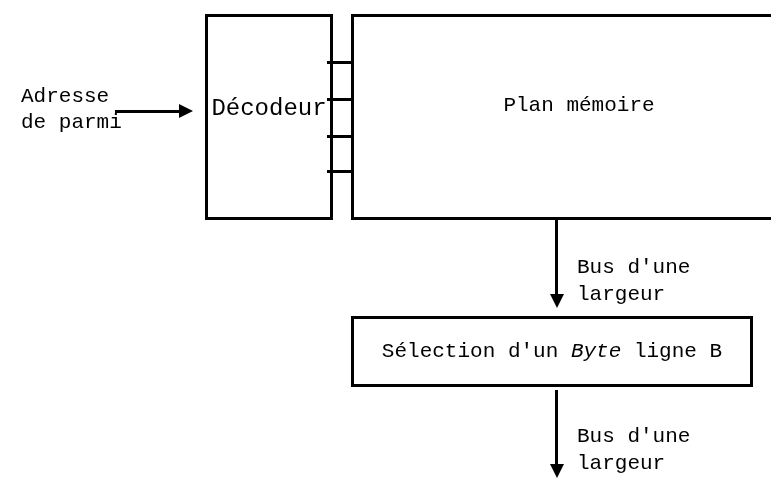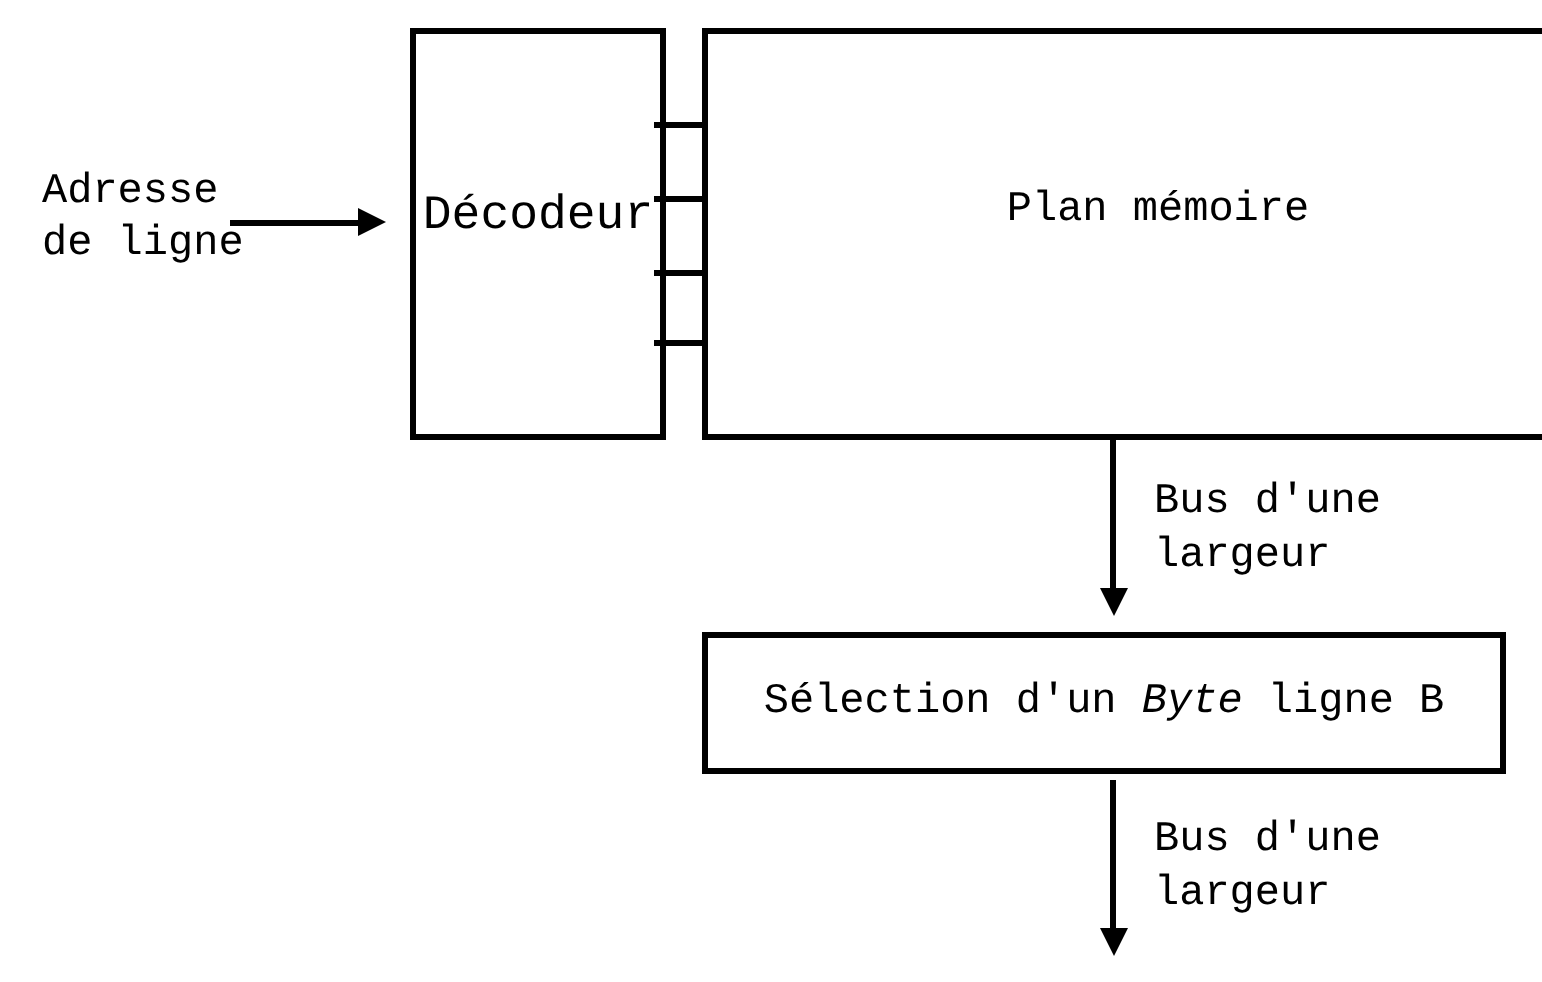--- a/index.html
+++ b/index.html
@@ -12,21 +12,21 @@
     position:absolute; border:3px solid #000000; background:#ffffff;
     display:flex; align-items:center; justify-content:center; text-align:center;
   }
   .decoder   { left:205px; top:14px;  width:128px; height:206px; font-size:24px; padding-bottom:18px; }
   .memory    { left:351px; top:14px;  width:456px; height:206px; font-size:21px;
                flex-direction:column; line-height:34px; padding-bottom:22px; }
   .selection { left:351px; top:316px; width:402px; height:71px;  font-size:21px; }
 
   .address   { position:absolute; left:21px; top:84px; font-size:21px; line-height:26px; }
 
-  .bus-label { position:absolute; font-size:21px; line-height:27px; }
+  .bus-label { position:absolute; font-size:21px; line-height:27px;margin-top:16px; }
   .bus1      { left:577px; top:238px; }
   .bus2      { left:577px; top:407px; }
 
   .shaft-h   { position:absolute; left:115px; top:110px; width:64px; height:3px; background:#000000; }
   .head-right{ position:absolute; left:179px; top:104px; width:0; height:0;
                border-left:14px solid #000000; border-top:7px solid transparent; border-bottom:7px solid transparent; }
 
   .shaft-v   { position:absolute; left:555px; width:3px; background:#000000; }
   .v1        { top:220px; height:74px; }
   .v2        { top:390px; height:74px; }
@@ -43,21 +43,21 @@
   .memory .it { margin-left:5px; }
   .dot { font-size:13px; color:#90909a; }
 </style>
 </head>
 <body>
 
 <div class="canvas">
 
   <div class="address">
     <div>Adresse</div>
-    <div>de ligne</div>
+    <div>de parmi</div>
   </div>
 
   <div class="shaft-h"></div>
   <div class="head-right"></div>
 
   <div class="box decoder">
     <span>Décodeur</span>
   </div>
 
   <div class="rung r1"></div>

